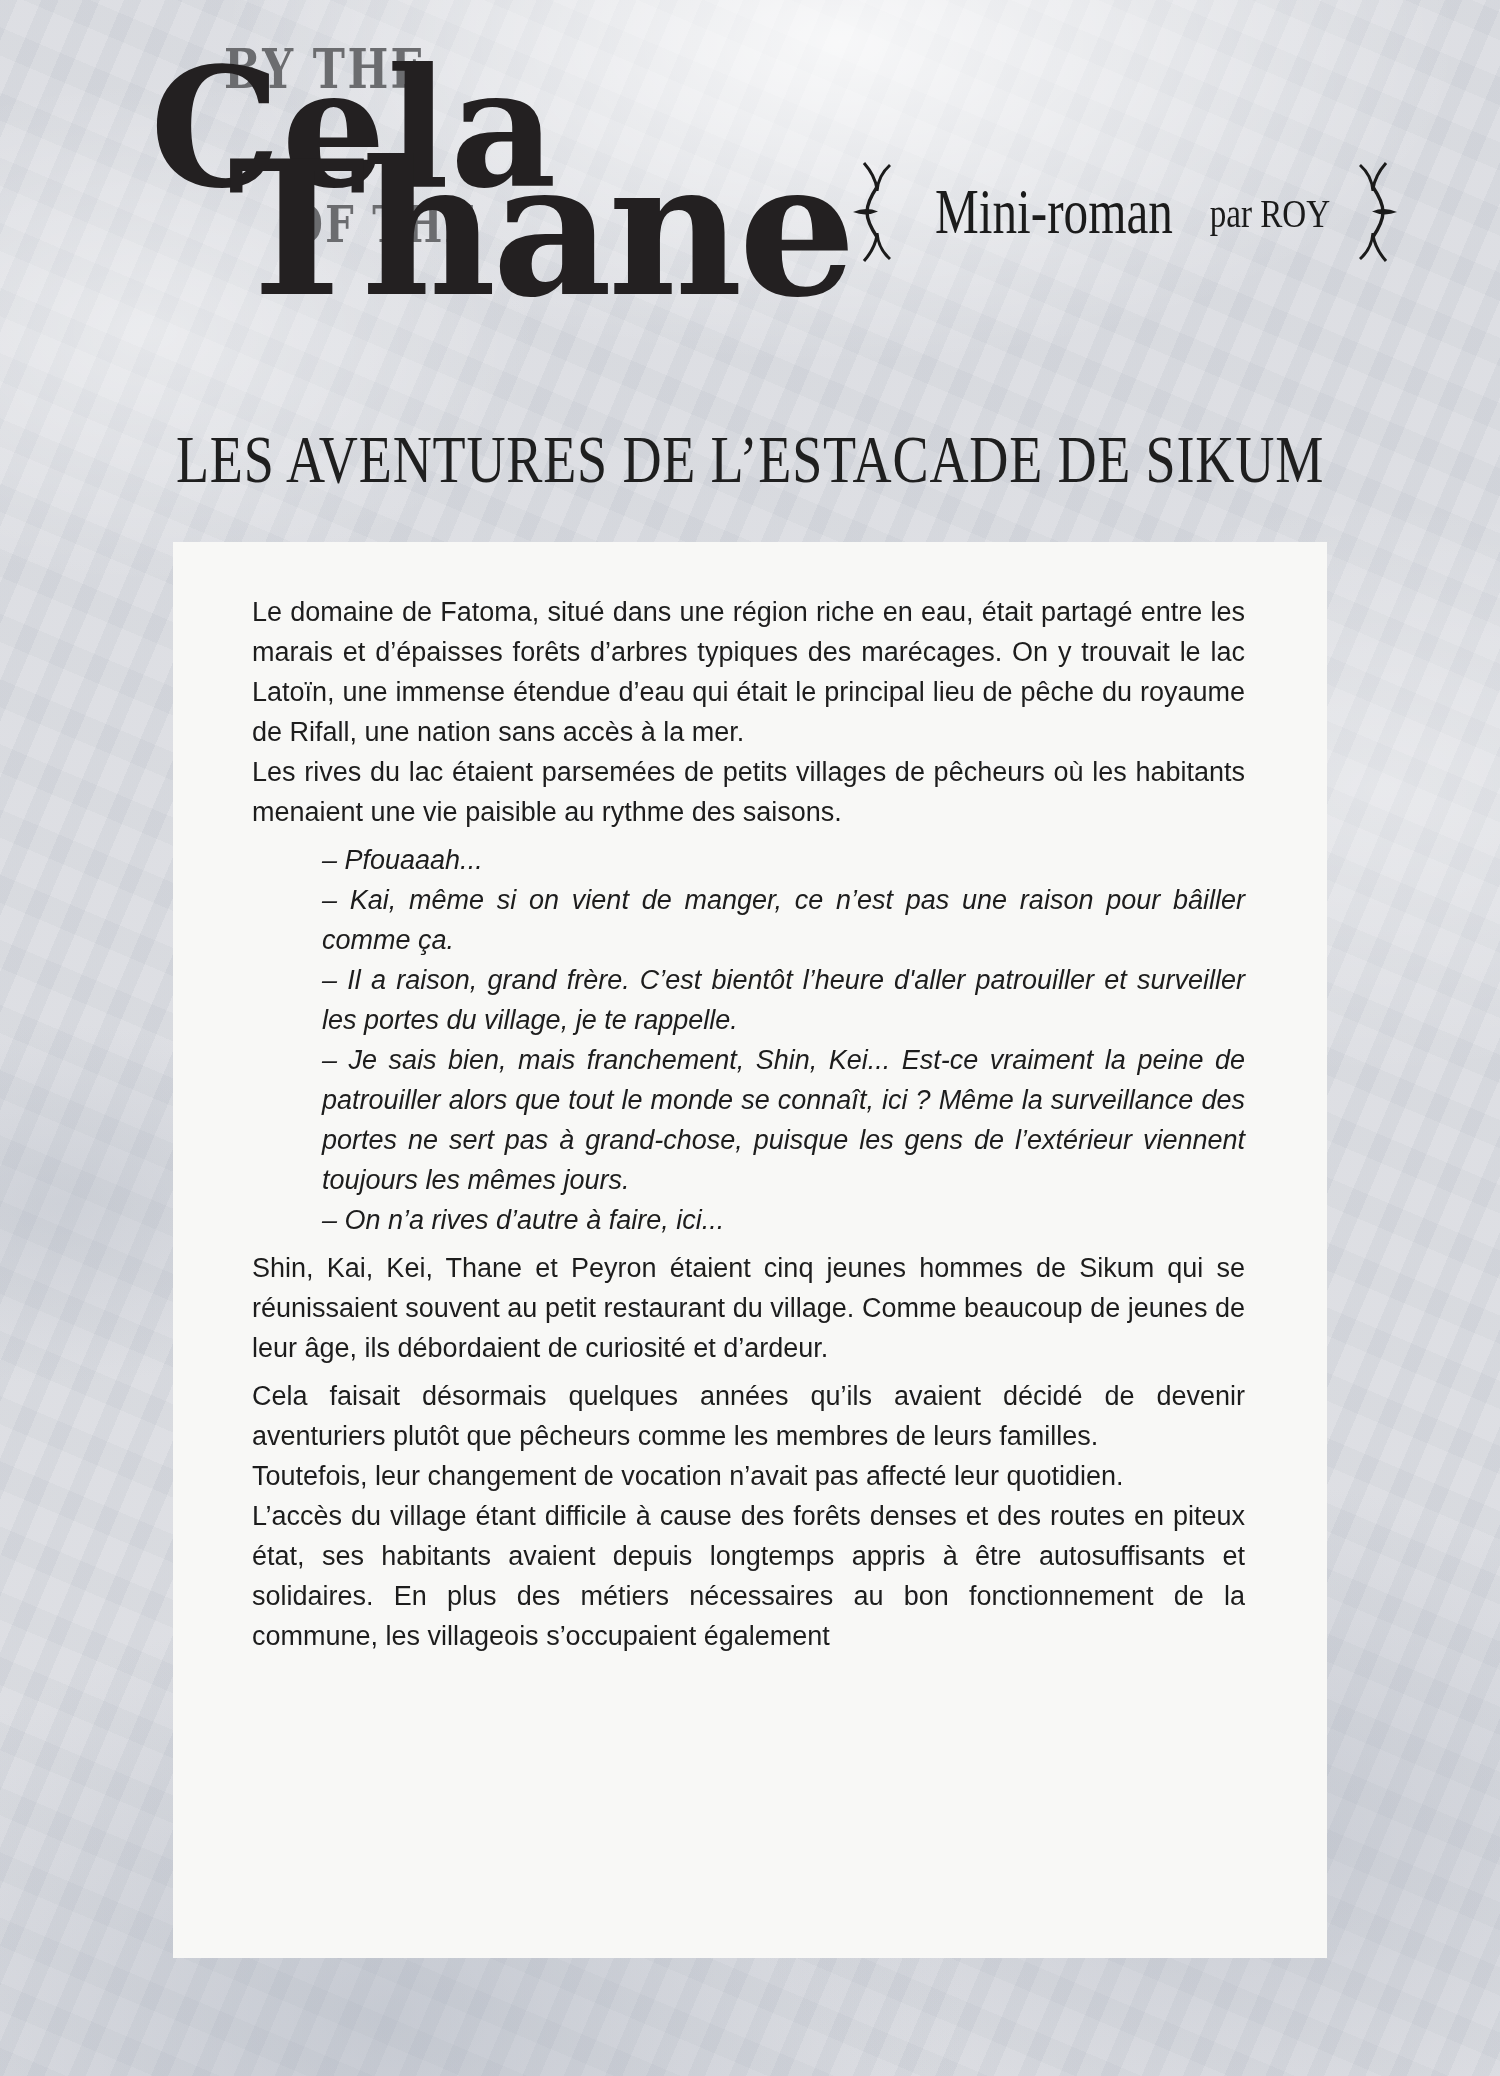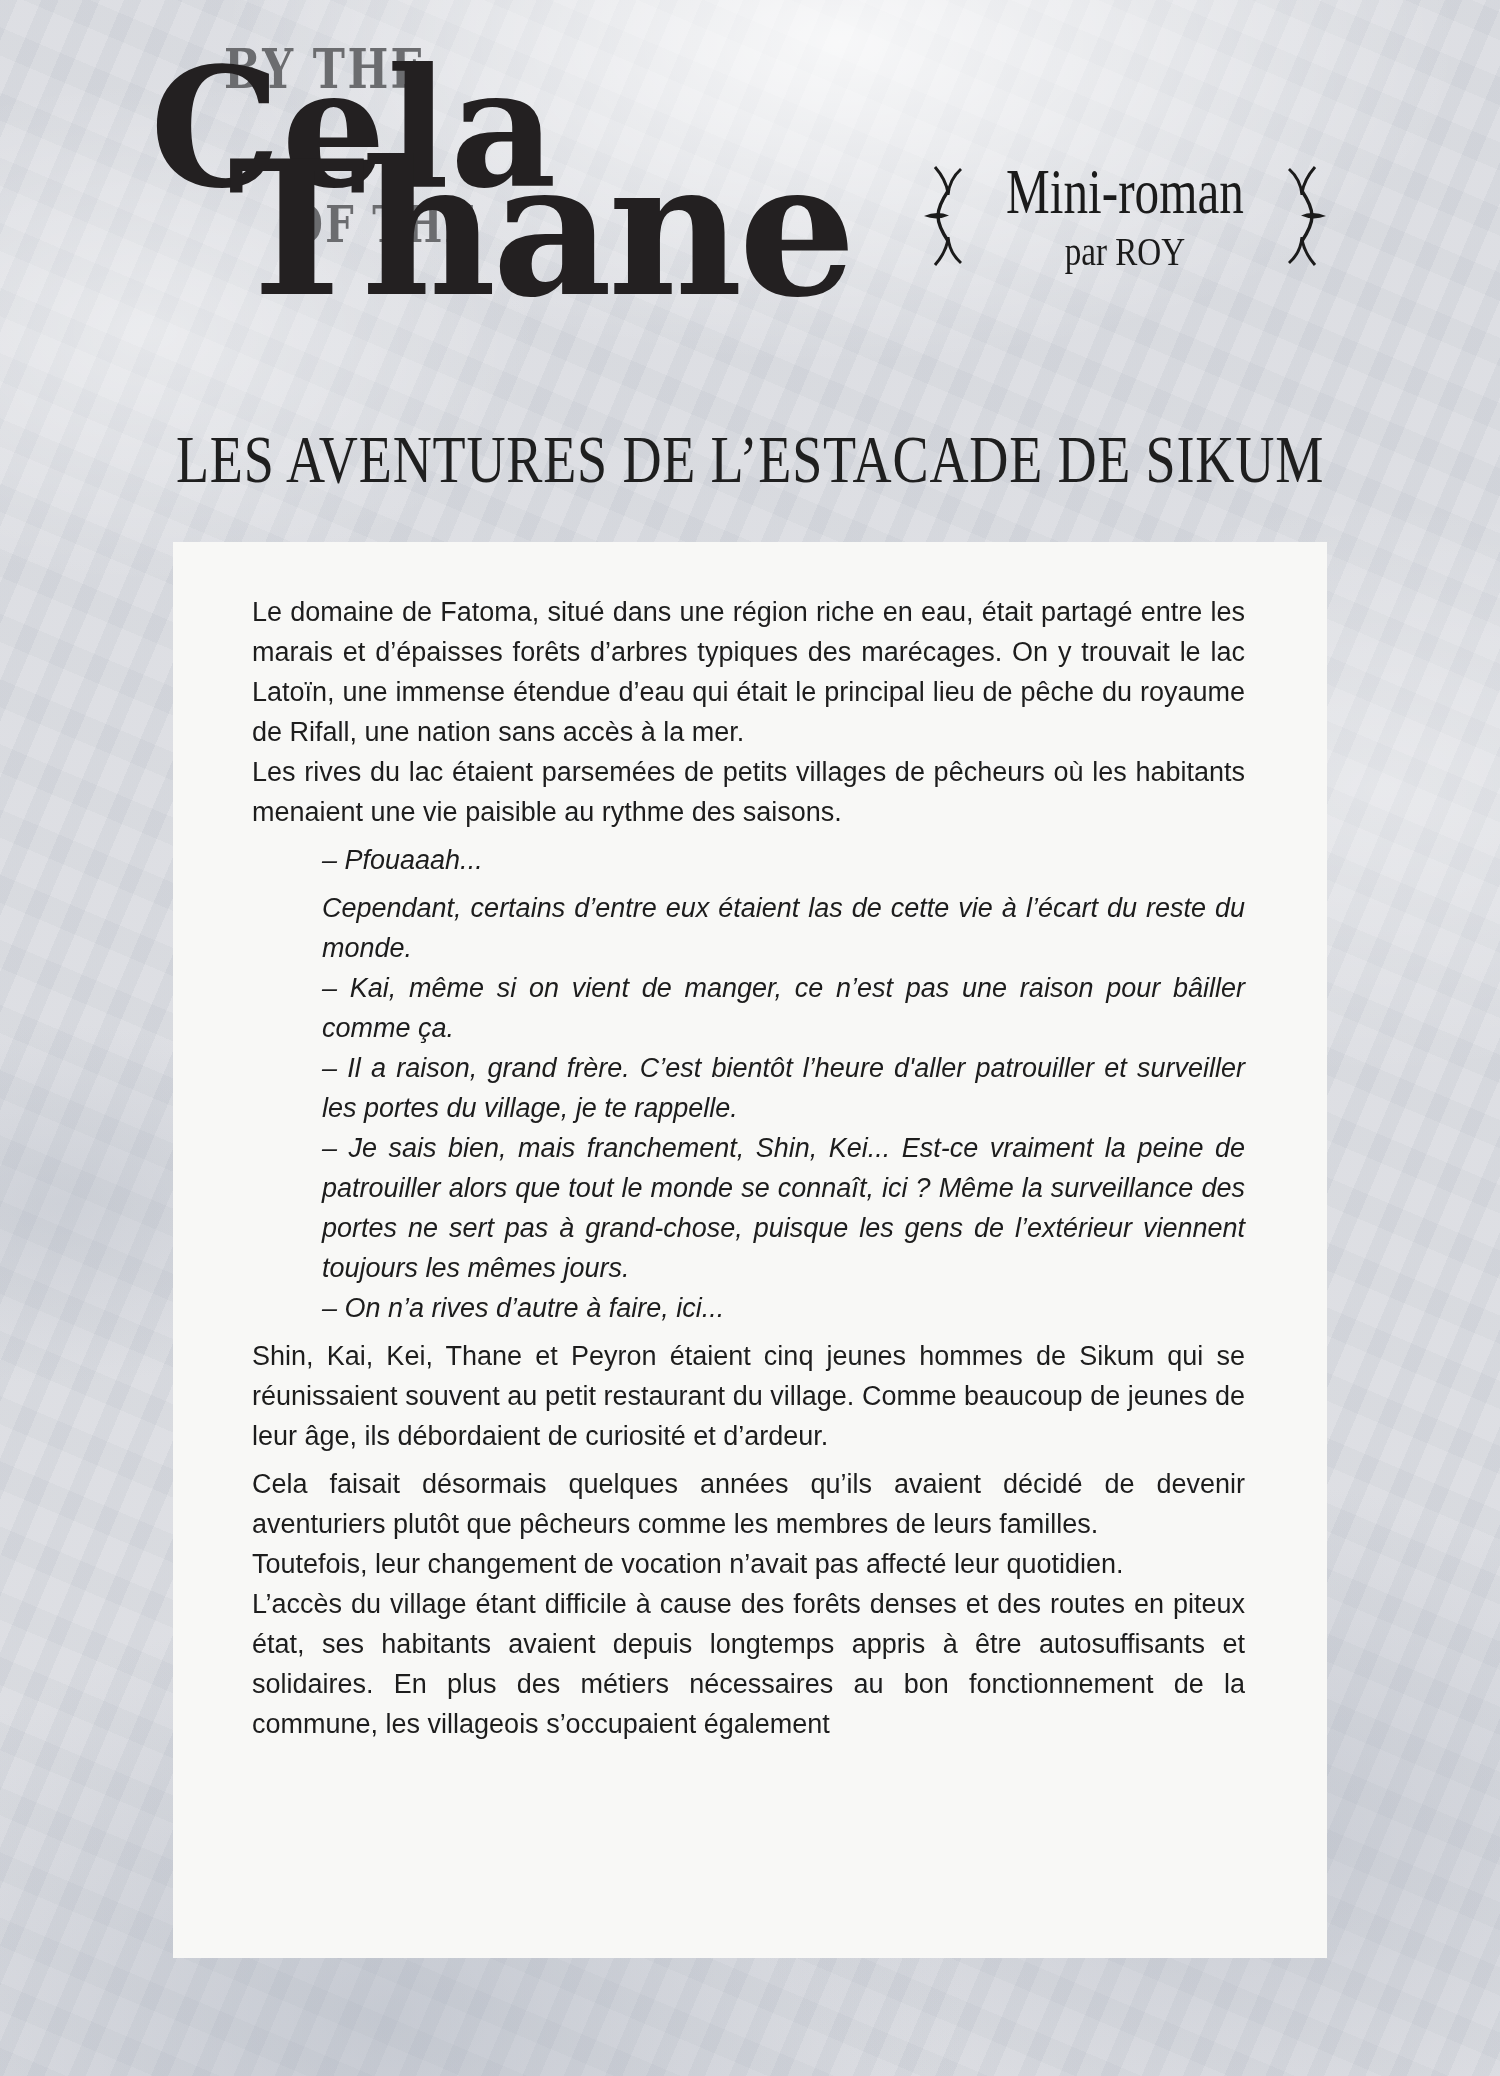--- a/index.html
+++ b/index.html
@@ -20,21 +20,21 @@
   }
   
   .logo{position:absolute;left:148px;top:30px;width:540px;height:280px;color:#232021;}
   .logo span{display:block;position:absolute;white-space:nowrap;font-family:"DejaVu Serif", serif;font-weight:bold;line-height:1;}
   .logo-by-the{left:76px;top:12px;font-size:54px;color:#6b6c6f;letter-spacing:3px;transform:scaleX(0.80);transform-origin:left top;}
   .logo-grace{left:2px;top:17px;font-size:164px;letter-spacing:1px;}
   .logo-of-the{left:140px;top:170px;font-size:50px;color:#6b6c6f;letter-spacing:3px;transform:scaleX(0.80);transform-origin:left top;}
   .logo-gods{left:80px;top:107px;font-size:185px;letter-spacing:-4px;}
   
   .byline{position:absolute;left:895px;top:158px;width:460px;display:flex;align-items:center;justify-content:center;gap:10px;}
-  .byline .col{display:flex;flex-direction:column;align-items:center;}
+  .byline .col{display:flex;align-items:center;}
   .byline-label{font-family:"Liberation Serif", serif;font-size:60px;color:#1b1b1b;white-space:nowrap;transform:scale(0.82,1.06);transform-origin:center;}
   .byline-author{font-family:"Liberation Serif", serif;font-size:39px;color:#1b1b1b;white-space:nowrap;margin-top:2px;transform:scaleX(0.85);transform-origin:center;}
   .brace{width:48px;height:108px;flex:0 0 auto;}
   .brace.right{transform:scaleX(-1);}
   
   .page-title{position:absolute;left:0;top:420px;width:1500px;text-align:center;
     font-family:"Liberation Serif", serif;font-weight:normal;font-size:66px;margin:0;color:#1f1f1f;
     letter-spacing:1px;white-space:nowrap;transform:scale(0.82,1.04);transform-origin:center top;}
   
   .panel{position:absolute;left:173px;top:542px;width:1154px;height:1416px;background:#f8f8f6;
@@ -80,21 +80,20 @@
   </svg>
 </div>
 
 <h1 class="page-title">LES AVENTURES DE L’ESTACADE DE SIKUM</h1>
 
 <div class="panel">
   <div>
       <p class="para normal">Le domaine de Fatoma, situé dans une région riche en eau, était partagé entre les marais et d’épaisses forêts d’arbres typiques des marécages. On y trouvait le lac Latoïn, une immense étendue d’eau qui était le principal lieu de pêche du royaume de Rifall, une nation sans accès à la mer.</p>
       <p class="para normal">Les rives du lac étaient parsemées de petits villages de pêcheurs où les habitants menaient une vie paisible au rythme des saisons.</p>
       <p class="para dialogue gap">– Pfouaaah...</p>
-      <p class="para dialogue gap">Cependant, certains d’entre eux étaient las de cette vie à l’écart du reste du monde.</p>
       <p class="para dialogue">– Kai, même si on vient de manger, ce n’est pas une raison pour bâiller comme ça.</p>
       <p class="para dialogue">– Il a raison, grand frère. C’est bientôt l’heure d'aller patrouiller et surveiller les portes du village, je te rappelle.</p>
       <p class="para dialogue">– Je sais bien, mais franchement, Shin, Kei... Est-ce vraiment la peine de patrouiller alors que tout le monde se connaît, ici ? Même la surveillance des portes ne sert pas à grand-chose, puisque les gens de l’extérieur viennent toujours les mêmes jours.</p>
       <p class="para dialogue">– On n’a rives d’autre à faire, ici...</p>
       <p class="para normal gap">Shin, Kai, Kei, Thane et Peyron étaient cinq jeunes hommes de Sikum qui se réunissaient souvent au petit restaurant du village. Comme beaucoup de jeunes de leur âge, ils débordaient de curiosité et d’ardeur.</p>
       <p class="para normal gap">Cela faisait désormais quelques années qu’ils avaient décidé de devenir aventuriers plutôt que pêcheurs comme les membres de leurs familles.</p>
       <p class="para normal">Toutefois, leur changement de vocation n’avait pas affecté leur quotidien.</p>
       <p class="para normal">L’accès du village étant difficile à cause des forêts denses et des routes en piteux état, ses habitants avaient depuis longtemps appris à être autosuffisants et solidaires. En plus des métiers nécessaires au bon fonctionnement de la commune, les villageois s’occupaient également</p>
     </div>
 </div>

